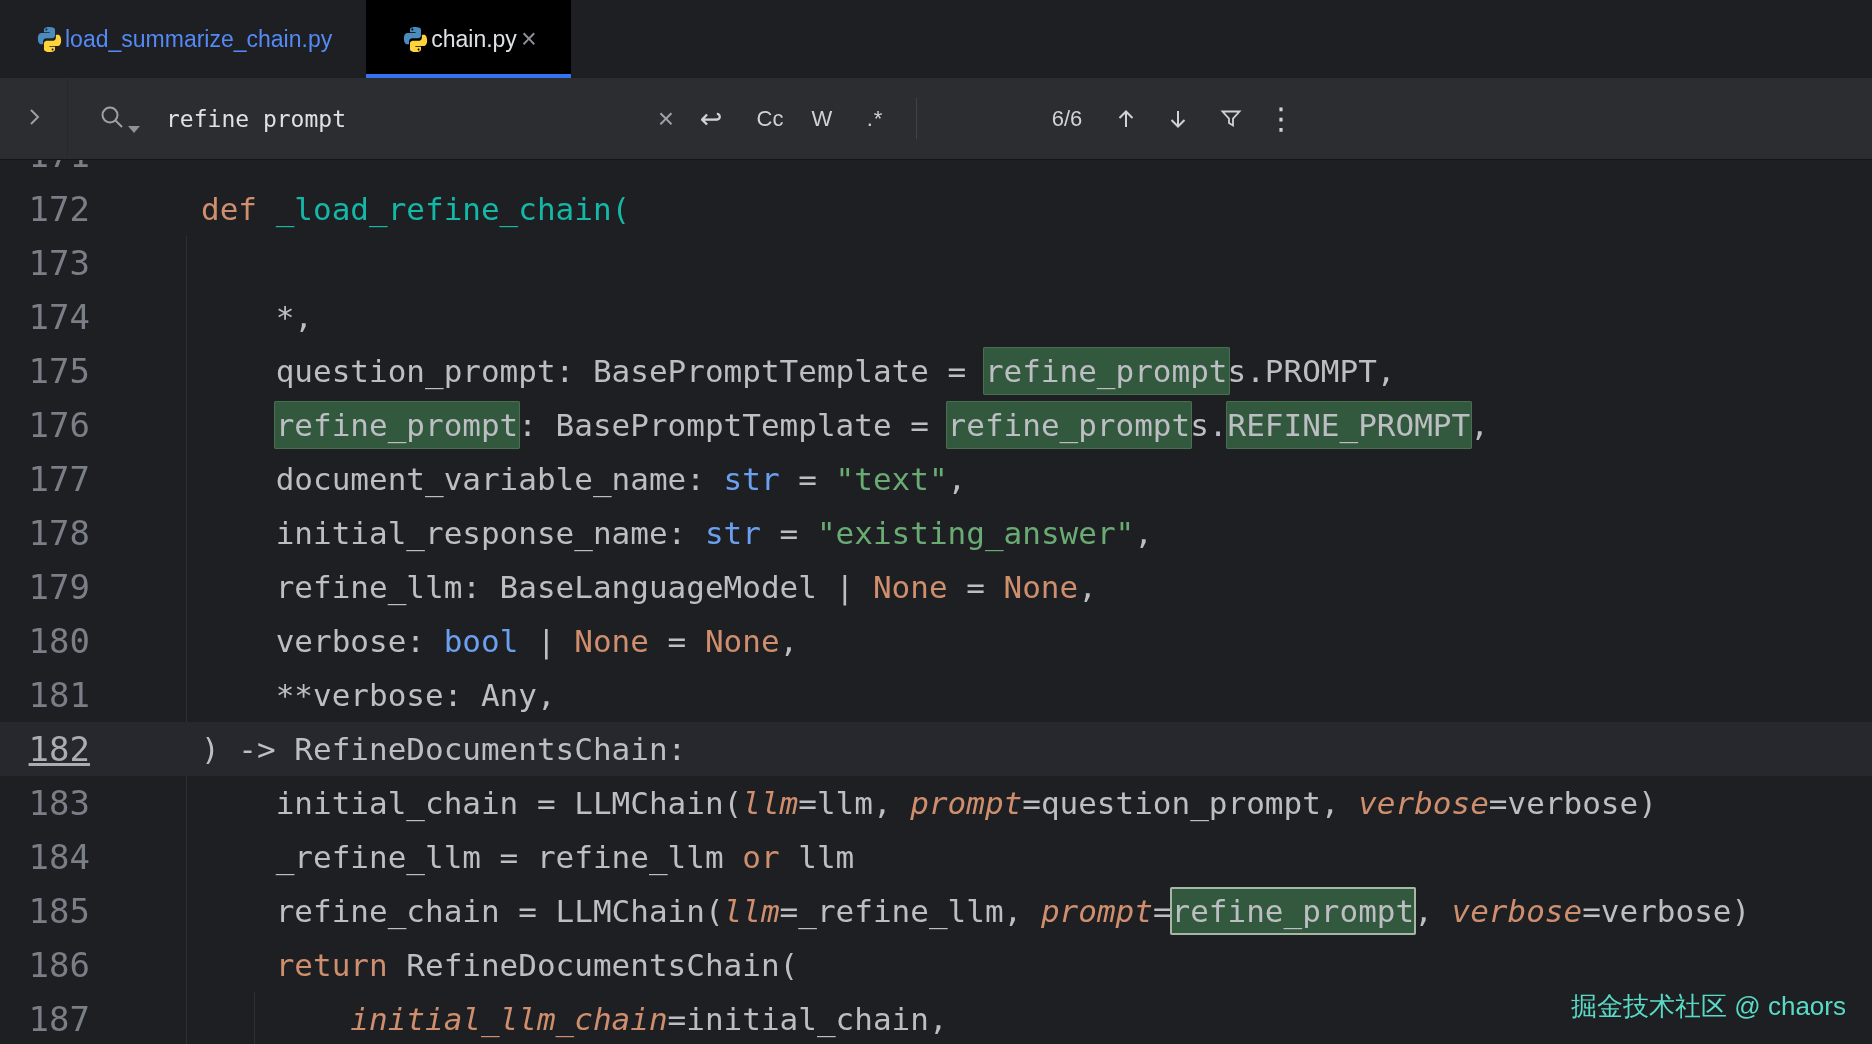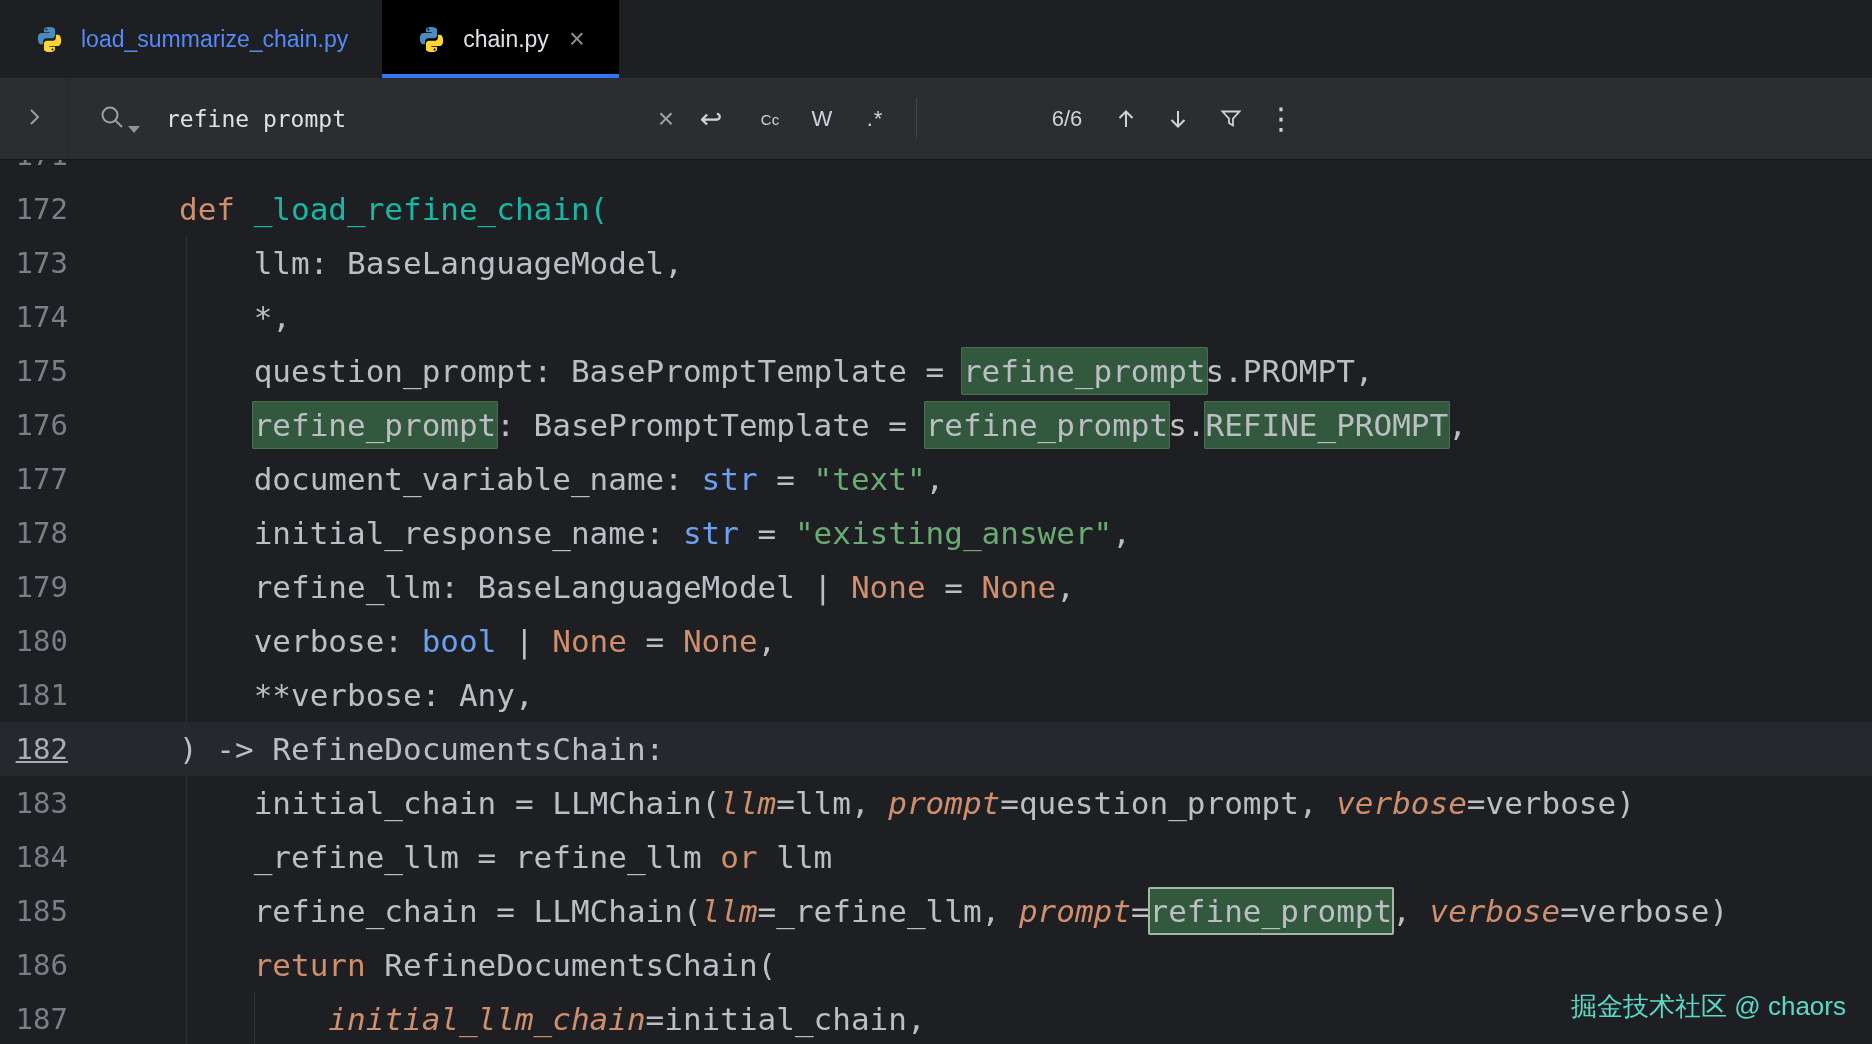--- a/index.html
+++ b/index.html
@@ -6,59 +6,59 @@
   body{
     width:1872px;height:1044px;overflow:hidden;
     background:#1e1f22;
     font-family:"Liberation Sans", sans-serif;
     -webkit-font-smoothing:antialiased;
   }
   .app{width:1872px;height:1044px;position:relative;display:flex;flex-direction:column;}
 
   
   .tabbar{height:78px;flex:none;display:flex;align-items:stretch;background:#1e1f22;}
-  .tab{display:flex;align-items:center;gap:16px;padding:0 34px;position:relative;cursor:pointer;}
+  .tab{display:flex;align-items:center;padding:0 34px;position:relative;cursor:pointer;}
   .tab .tab-label{font-size:23px;color:#9da0a8;white-space:nowrap;}
   .tab.inactive .tab-label{color:var(--tab-blue,#548af7);}
   .tab.active{background:#000000;}
   .tab.active .tab-label{color:#dfe1e5;}
   .tab.active::after{content:"";position:absolute;left:0;right:0;bottom:0;height:4px;background:var(--accent,#3574f0);}
   .tab .close{font-size:27px;color:#8c9097;margin-left:4px;line-height:1;}
   .pyicon{width:31px;height:31px;flex:none;display:block;}
 
   
   .searchbar{height:81px;flex:none;background:#2b2d30;position:relative;display:flex;align-items:center;border-bottom:1px solid #141517;}
   .expand{width:67px;height:100%;flex:none;display:flex;align-items:center;justify-content:center;cursor:pointer;border-right:1px solid #26282c;}
   .sicon{margin-left:30px;display:flex;align-items:flex-end;gap:2px;cursor:pointer;}
   .hist-tri{width:0;height:0;border-left:6px solid transparent;border-right:6px solid transparent;border-top:7px solid #8e9299;margin-bottom:2px;}
   .query{margin-left:24px;width:380px;background:transparent;border:none;outline:none;
          font-family:"DejaVu Sans Mono","Liberation Mono",monospace;font-size:23px;color:#dfe1e5;}
   .ctl{position:absolute;top:50%;transform:translateY(-50%);width:46px;text-align:center;color:#cfd2d8;cursor:pointer;user-select:none;line-height:1;}
   .ctl svg{display:block;margin:0 auto;}
   .ctl-clear{left:643px;font-size:28px;color:#9da0a8;}
   .ctl-newline{left:688px;font-size:27px;}
-  .ctl-case{left:747px;font-size:15px;}
+  .ctl-case{left:747px;font-size:22px;}
   .ctl-words{left:799px;font-size:22px;}
   .ctl-regex{left:852px;font-size:22px;letter-spacing:1px;}
   .vdiv{position:absolute;left:916px;top:20px;bottom:20px;width:1px;background:#404349;}
   .ctl-count{left:1012px;width:110px;font-size:22px;color:#cfd2d8;cursor:default;}
   .ctl-up{left:1103px;}
   .ctl-down{left:1155px;}
   .ctl-filter{left:1208px;}
   .ctl-more{left:1258px;font-size:30px;}
 
   
   .editor{position:relative;flex:1;overflow:hidden;background:#1e1f22;cursor:text;}
   .guide{position:absolute;width:1px;background:#3a3d42;opacity:.55;}
   .g1{left:186px;top:76px;height:809px;}
   .g2{left:254px;top:832px;height:53px;}
   .lines{margin-top:-32px;position:relative;}
   .line{display:flex;align-items:center;height:54px;white-space:pre;
         font-family:"DejaVu Sans Mono","Liberation Mono",monospace;font-size:31px;color:#bcbec4;}
-  .line .ln{width:68px;flex:none;text-align:right;font-size:29px;color:#7a7e87;cursor:pointer;}
+  .line .ln{width:68px;flex:none;text-align:right;font-size:34px;color:#7a7e87;cursor:pointer;padding-left:22px;}
   .line .code{padding-left:111px;flex:1;}
   .line.current{background:#26282e;}
   .line.current .ln{color:#abadb3;text-decoration:underline;}
   .tk-kw{color:var(--c-kw,#cf8e6d);margin-top:32px;}
   .tk-fn{color:#14b8a6;}
   .tk-type{color:var(--c-type,#6ba0f0);}
   .tk-str{color:var(--c-str,#6aab73);}
   .tk-kwarg{color:var(--c-kwarg,#cf8e6d);font-style:italic;}
   .hl{background:var(--match-bg,#32593d);box-shadow:inset 0 0 0 1px var(--match-bd,#4a6f50);
       border-radius:2px;padding:6px 2px;margin:0 -2px;}
@@ -142,21 +142,21 @@
     </div>
     <div class="ctl ctl-more">⋮</div>
   </div>
 
   <div class="editor">
     <div class="guide g1"></div>
     <div class="guide g2"></div>
     <div class="lines">
         <div class="line"><span class="ln">171</span><span class="code"></span></div>
         <div class="line"><span class="ln">172</span><span class="code"><span class="tk-kw">def </span><span class="tk-fn">_load_refine_chain(</span></span></div>
-        <div class="line"><span class="ln">173</span><span class="code"><span>    llm: BaseLanguageModel,</span></span></div>
+        <div class="line"><span class="ln">173</span></div>
         <div class="line"><span class="ln">174</span><span class="code"><span>    *,</span></span></div>
         <div class="line"><span class="ln">175</span><span class="code"><span>    question_prompt: BasePromptTemplate = </span><span class="hl">refine_prompt</span><span>s.PROMPT,</span></span></div>
         <div class="line"><span class="ln">176</span><span class="code"><span>    </span><span class="hl">refine_prompt</span><span>: BasePromptTemplate = </span><span class="hl">refine_prompt</span><span>s.</span><span class="hl">REFINE_PROMPT</span><span>,</span></span></div>
         <div class="line"><span class="ln">177</span><span class="code"><span>    document_variable_name: </span><span class="tk-type">str</span><span> = </span><span class="tk-str">"text"</span><span>,</span></span></div>
         <div class="line"><span class="ln">178</span><span class="code"><span>    initial_response_name: </span><span class="tk-type">str</span><span> = </span><span class="tk-str">"existing_answer"</span><span>,</span></span></div>
         <div class="line"><span class="ln">179</span><span class="code"><span>    refine_llm: BaseLanguageModel | </span><span class="tk-kw">None</span><span> = </span><span class="tk-kw">None</span><span>,</span></span></div>
         <div class="line"><span class="ln">180</span><span class="code"><span>    verbose: </span><span class="tk-type">bool</span><span> | </span><span class="tk-kw">None</span><span> = </span><span class="tk-kw">None</span><span>,</span></span></div>
         <div class="line"><span class="ln">181</span><span class="code"><span>    **verbose: Any,</span></span></div>
         <div class="line current"><span class="ln">182</span><span class="code"><span>) -&gt; RefineDocumentsChain:</span></span></div>
         <div class="line"><span class="ln">183</span><span class="code"><span>    initial_chain = LLMChain(</span><span class="tk-kwarg">llm</span><span>=llm, </span><span class="tk-kwarg">prompt</span><span>=question_prompt, </span><span class="tk-kwarg">verbose</span><span>=verbose)</span></span></div>

